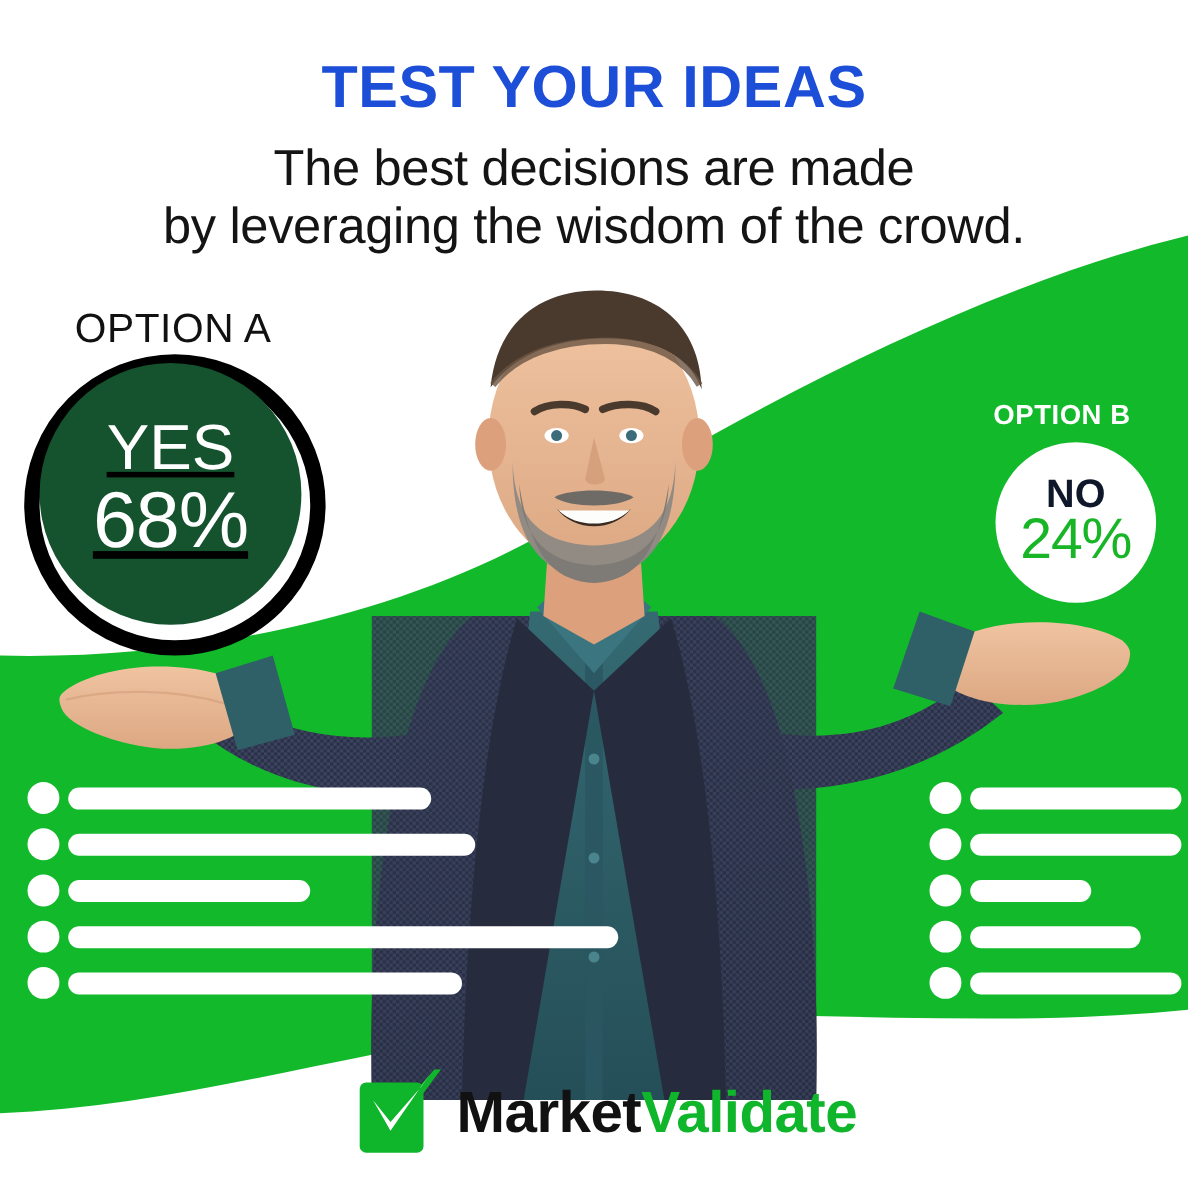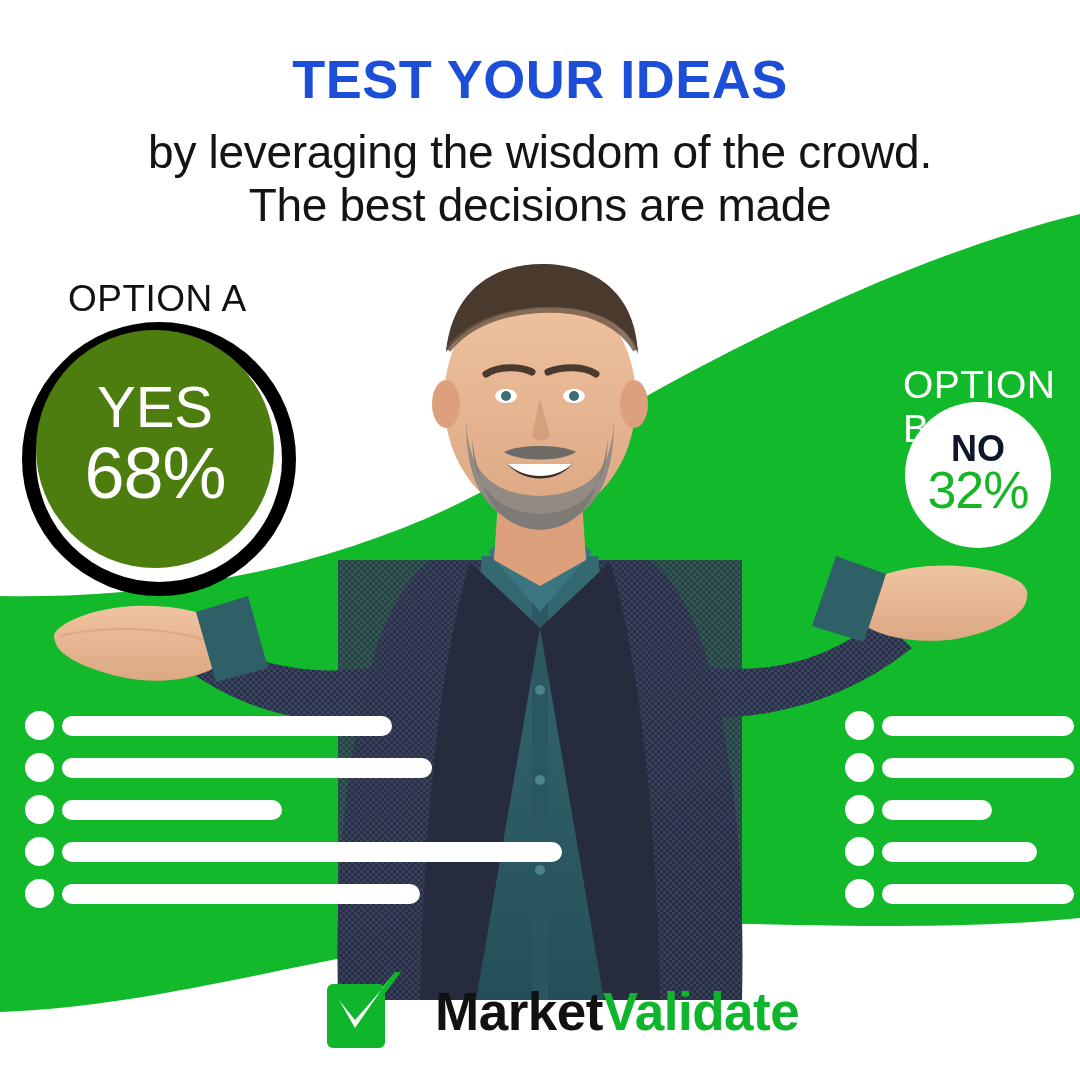--- a/index.html
+++ b/index.html
@@ -47,38 +47,38 @@
     position:absolute;left:22px;top:322px;
     width:246px;height:246px;
     border:14px solid #000000;
     border-radius:50%;
     box-sizing:content-box;
   }
   .disc-a{
     position:absolute;left:36px;top:330px;
     width:238px;height:238px;
     border-radius:50%;
-    background:#4d7c0f;
+    background:#14532d;
     display:flex;flex-direction:column;
-    align-items:center;justify-content:center;
+    align-items:center;justify-content:center;text-decoration:underline;
   }
   .disc-a .yes{
     color:#ffffff;font-size:58px;font-weight:400;
     line-height:54px;letter-spacing:0px;
     margin-top:-6px;
   }
   .disc-a .pct{
     color:#ffffff;font-size:72px;font-weight:400;
     line-height:78px;letter-spacing:-1px;text-align:center;
   }
 
   
   .opt-b-label{
     position:absolute;left:903px;top:363px;
-    font-size:39px;font-weight:normal;color:#ffffff;
+    font-size:25px;font-weight:bold;color:#ffffff;
     letter-spacing:0.5px;
   }
   .disc-b{
     position:absolute;left:905px;top:402px;
     width:146px;height:146px;
     border-radius:50%;
     background:#ffffff;
     display:flex;flex-direction:column;
     align-items:center;justify-content:center;
   }
@@ -110,21 +110,21 @@
   .list.left .bar{left:37px;}
   .list.right .bar{left:37px;}
 
   
   .logo{
     position:absolute;left:325px;top:972px;
     display:flex;align-items:center;
   }
   .logo-mark{position:relative;width:78px;height:78px;flex:0 0 auto;}
   .logo-word{
-    margin-left:32px;
+    margin-left:12px;
     font-size:53px;
     font-weight:bold;
     letter-spacing:-0.5px;
     line-height:53px;
     white-space:nowrap;
   }
   .logo-word .w1{color:#111111;}
   .logo-word .w2{color:#0fb52a;}
 
   
@@ -221,35 +221,35 @@
 
       <path d="M504,452 C518,444 562,444 576,452 C562,462 518,462 504,452 Z" fill="#6e6a66"></path>
 
       <path d="M506,462 C522,484 558,484 574,462 C560,478 520,478 506,462 Z" fill="#3a2c22"></path>
       <path d="M508,464 C524,480 556,480 572,464 Z" fill="#fdfdfb"></path>
     </g>
   </svg>
 
   <div class="headline">TEST YOUR IDEAS</div>
   <div class="subline">
+    <span>The best decisions are made</span>
     <span>by leveraging the wisdom of the crowd.</span>
-    <span>The best decisions are made</span>
   </div>
 
   <div class="opt-a-label">OPTION A</div>
   <div class="ring-a"></div>
   <div class="disc-a">
     <div class="yes">YES</div>
     <div class="pct">68%</div>
   </div>
 
   <div class="opt-b-label">OPTION B</div>
   <div class="disc-b">
     <div class="no">NO</div>
-    <div class="pct">32%</div>
+    <div class="pct">24%</div>
   </div>
 
   <div class="list left" id="list-left">
       <div class="row">
         <div class="dot"></div>
         <div class="bar" style="width: 330px;"></div>
       </div>
       <div class="row">
         <div class="dot"></div>
         <div class="bar" style="width: 370px;"></div>

